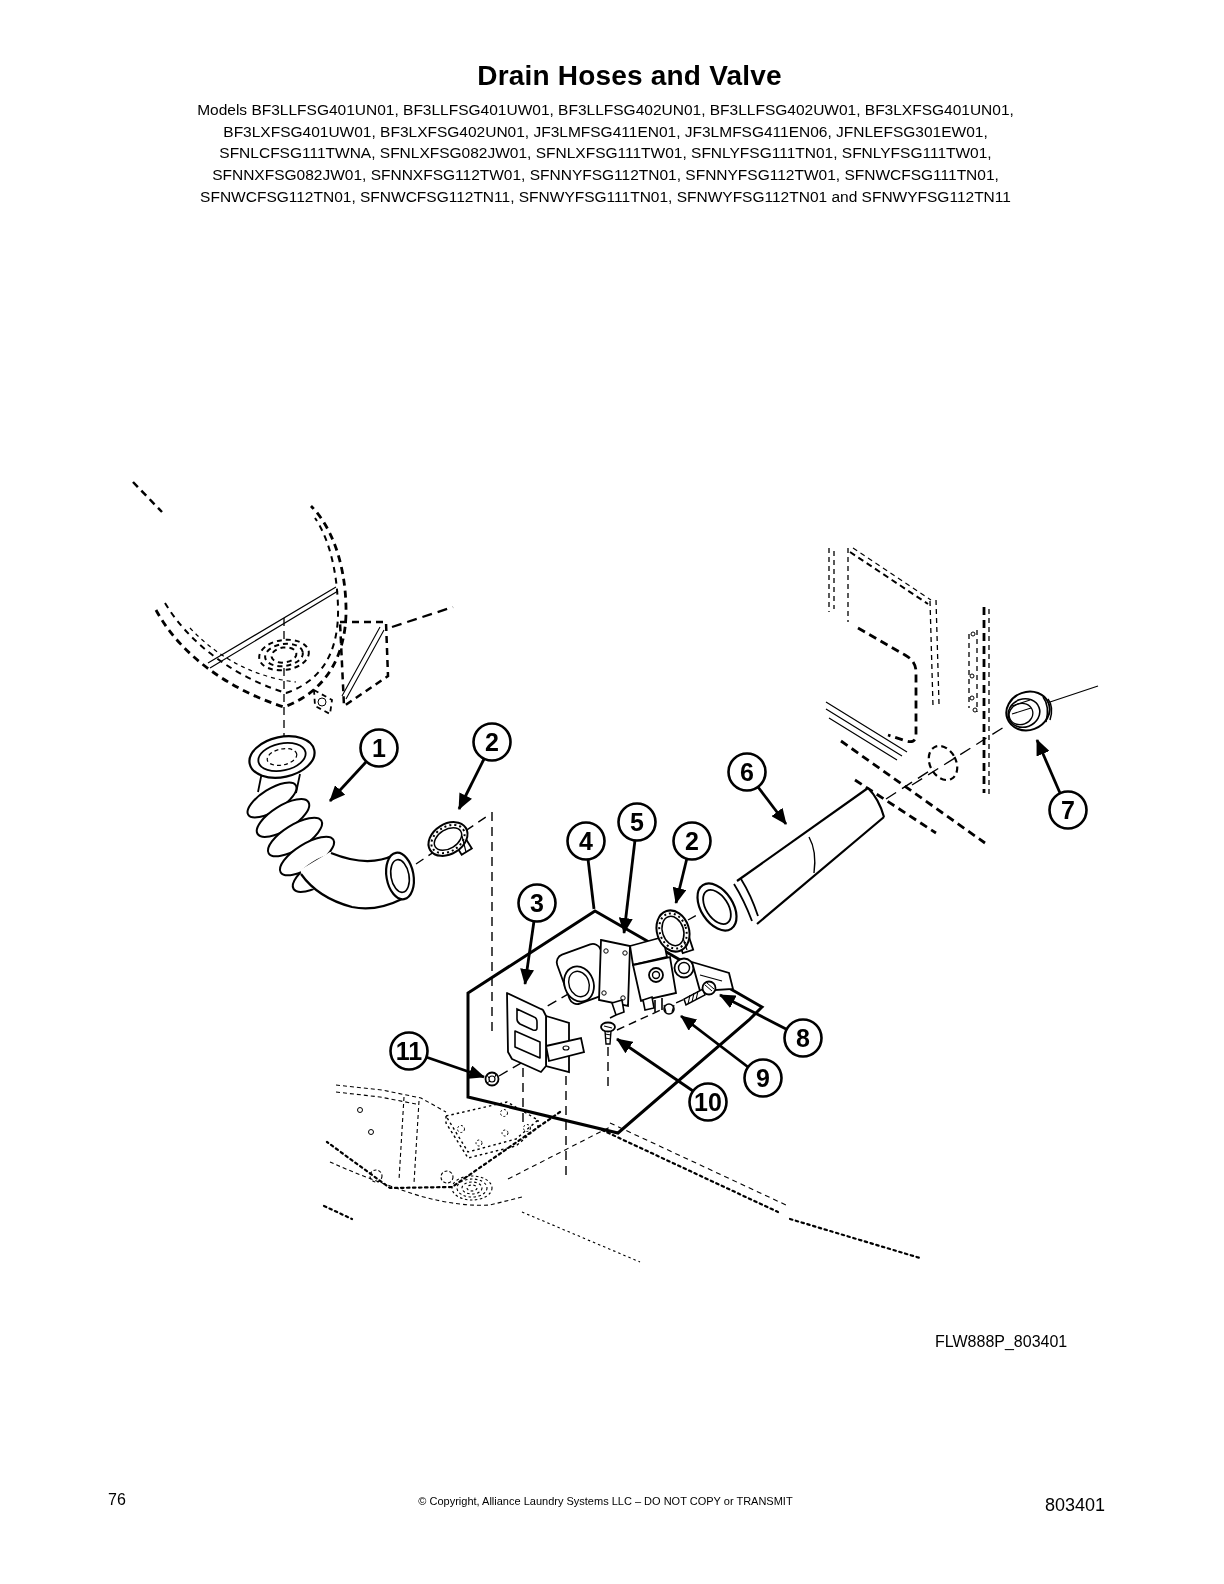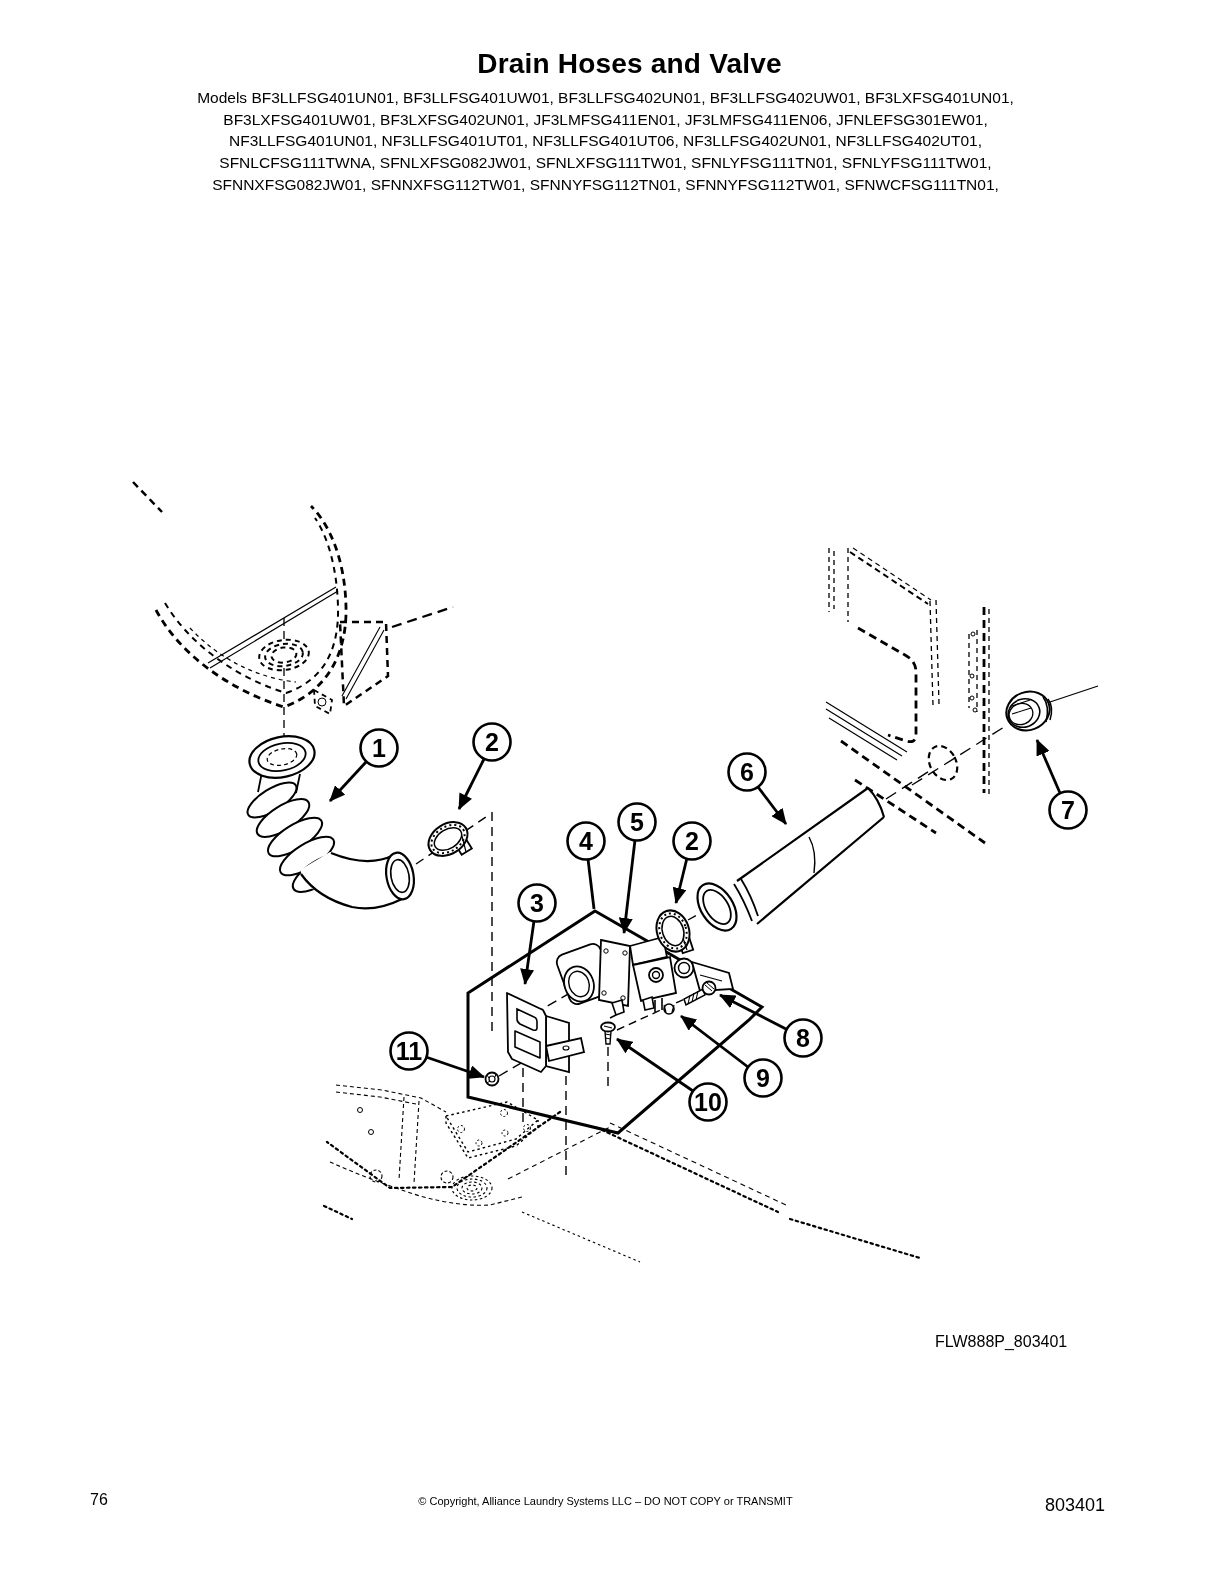--- a/index.html
+++ b/index.html
@@ -1,42 +1,42 @@
 <!DOCTYPE html>
 <html><head>
 <meta charset="utf-8">
 <style>
   html,body{margin:0;padding:0;background:#e8e8e8;}
   .page{position:relative;width:1224px;height:1584px;background:#ffffff;overflow:hidden;
         font-family:"Liberation Sans",sans-serif;color:#000;}
   .header{position:absolute;left:0;top:0;width:1211px;text-align:center;}
-  .title{margin-top:48px;font-size:28px;font-weight:bold;letter-spacing:.2px;padding-left:48px;}
+  .title{margin-top:60px;font-size:28px;font-weight:bold;letter-spacing:.2px;padding-left:48px;}
   .models{margin-top:7px;font-size:15.5px;line-height:21.7px;}
   .figref{position:absolute;left:935px;top:1333px;font-size:16px;}
-  .pagenum{position:absolute;left:90px;top:1491px;font-size:16px;}
+  .pagenum{position:absolute;left:108px;top:1491px;font-size:16px;}
   .copyright{position:absolute;left:0;top:1495px;width:1211px;text-align:center;font-size:11px;}
   .docnum{position:absolute;right:119px;top:1495px;font-size:18px;}
   svg{position:absolute;left:0;top:0;}
   .callout circle{fill:#fff;stroke:#000;stroke-width:2.6px;}
   .callout text{font-family:"Liberation Sans",sans-serif;font-size:25px;font-weight:bold;text-anchor:middle;}
   .leader{stroke:#000;stroke-width:2.8px;fill:none;}
 </style>
 </head>
 <body>
 
 <div class="page">
 
   <div class="header">
     <div class="title">Drain Hoses and Valve</div>
     <div class="models">
       <div>Models BF3LLFSG401UN01, BF3LLFSG401UW01, BF3LLFSG402UN01, BF3LLFSG402UW01, BF3LXFSG401UN01,</div>
       <div>BF3LXFSG401UW01, BF3LXFSG402UN01, JF3LMFSG411EN01, JF3LMFSG411EN06, JFNLEFSG301EW01,</div>
-      <div>NF3LLFSG401UN01, NF3LLFSG401UT01, NF3LLFSG401UT06, NF3LLFSG402UN01, NF3LLFSG402UT01,</div>
       <div>SFNLCFSG111TWNA, SFNLXFSG082JW01, SFNLXFSG111TW01, SFNLYFSG111TN01, SFNLYFSG111TW01,</div>
       <div>SFNNXFSG082JW01, SFNNXFSG112TW01, SFNNYFSG112TN01, SFNNYFSG112TW01, SFNWCFSG111TN01,</div>
+      <div>SFNWCFSG112TN01, SFNWCFSG112TN11, SFNWYFSG111TN01, SFNWYFSG112TN01 and SFNWYFSG112TN11</div>
     </div>
   </div>
 
   <svg width="1224" height="1584" viewBox="0 0 1224 1584">
     <defs>
       <marker id="arr" markerUnits="userSpaceOnUse" markerWidth="17" markerHeight="14" refX="15" refY="7" orient="auto">
         <path d="M0,0 L16,7 L0,14 Z" fill="#000"></path>
       </marker>
     </defs>
 

